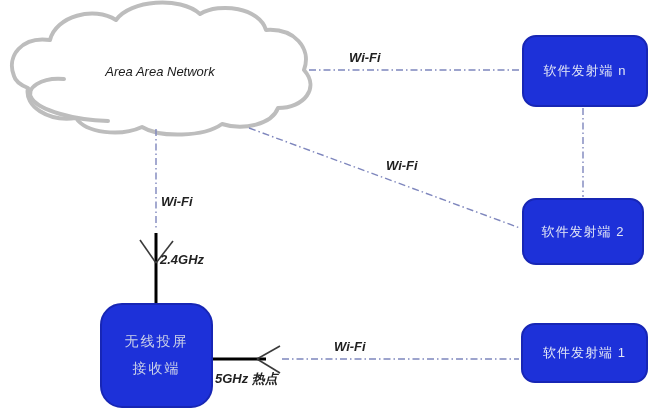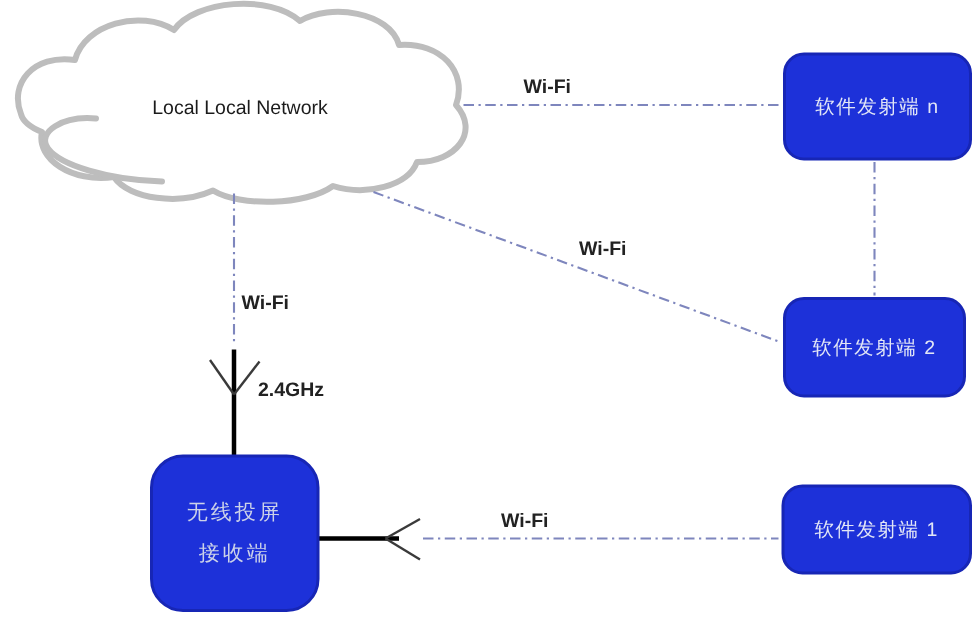--- a/index.html
+++ b/index.html
@@ -45,32 +45,33 @@
     color: #ccd2e8;
     font-size: 14px;
     letter-spacing: 2px;
   }
   .lbl {
     position: absolute;
     font-size: 13px;
     font-weight: 600;
     color: #222222;
     white-space: nowrap;
+    font-style: italic;
   }
   #lbl-lan {
     left: 100px; top: 64px; width: 120px;
     text-align: center;
     font-weight: 500;
     color: #1b1b1b;
   }
   #lbl-wifi-top    { left: 349px; top: 50px; }
   #lbl-wifi-left   { left: 161px; top: 194px; }
   #lbl-wifi-diag   { left: 386px; top: 158px; }
   #lbl-wifi-bottom { left: 334px; top: 339px; }
-  #lbl-24ghz       { left: 172px; top: 252px; }
+  #lbl-24ghz       { left: 160px; top: 252px; }
   #lbl-5ghz        { left: 215px; top: 370px; }
 </style>
 </head>
 <body>
 
 <div id="canvas">
 
   <svg id="shape-layer" viewBox="0 0 650 411" xmlns="http://www.w3.org/2000/svg">
 
     <path d="M 14,76 C 6,56 22,36 50,40 C 56,16 94,6 116,20 C 130,0 180,-4 200,14
@@ -96,28 +97,29 @@
     <g>
       <line x1="204" y1="359" x2="266" y2="359" stroke="#000000" stroke-width="3"></line>
       <line x1="257" y1="359" x2="280" y2="346" stroke="#3a3a3a" stroke-width="1.6"></line>
       <line x1="257" y1="359" x2="280" y2="373" stroke="#3a3a3a" stroke-width="1.6"></line>
     </g>
 
     <circle cx="157" cy="315" r="9.5" fill="#ce1010" stroke="#9a0a0a" stroke-width="1.5"></circle>
     <circle cx="199" cy="359" r="9.5" fill="#ce1010" stroke="#9a0a0a" stroke-width="1.5"></circle>
   </svg>
 
-  <div class="lbl" id="lbl-lan">Local Local Network</div>
+  <div class="lbl" id="lbl-lan">Area Area Network</div>
 
   <div class="lbl" id="lbl-wifi-top">Wi-Fi</div>
   <div class="lbl" id="lbl-wifi-left">Wi-Fi</div>
   <div class="lbl" id="lbl-wifi-diag">Wi-Fi</div>
   <div class="lbl" id="lbl-wifi-bottom">Wi-Fi</div>
 
   <div class="lbl" id="lbl-24ghz">2.4GHz</div>
+  <div class="lbl" id="lbl-5ghz">5GHz 热点</div>
 
   <div class="node" id="node-transmitter-n">
     <span>软件发射端 n</span>
   </div>
   <div class="node" id="node-transmitter-2">
     <span>软件发射端 2</span>
   </div>
   <div class="node" id="node-transmitter-1">
     <span>软件发射端 1</span>
   </div>

